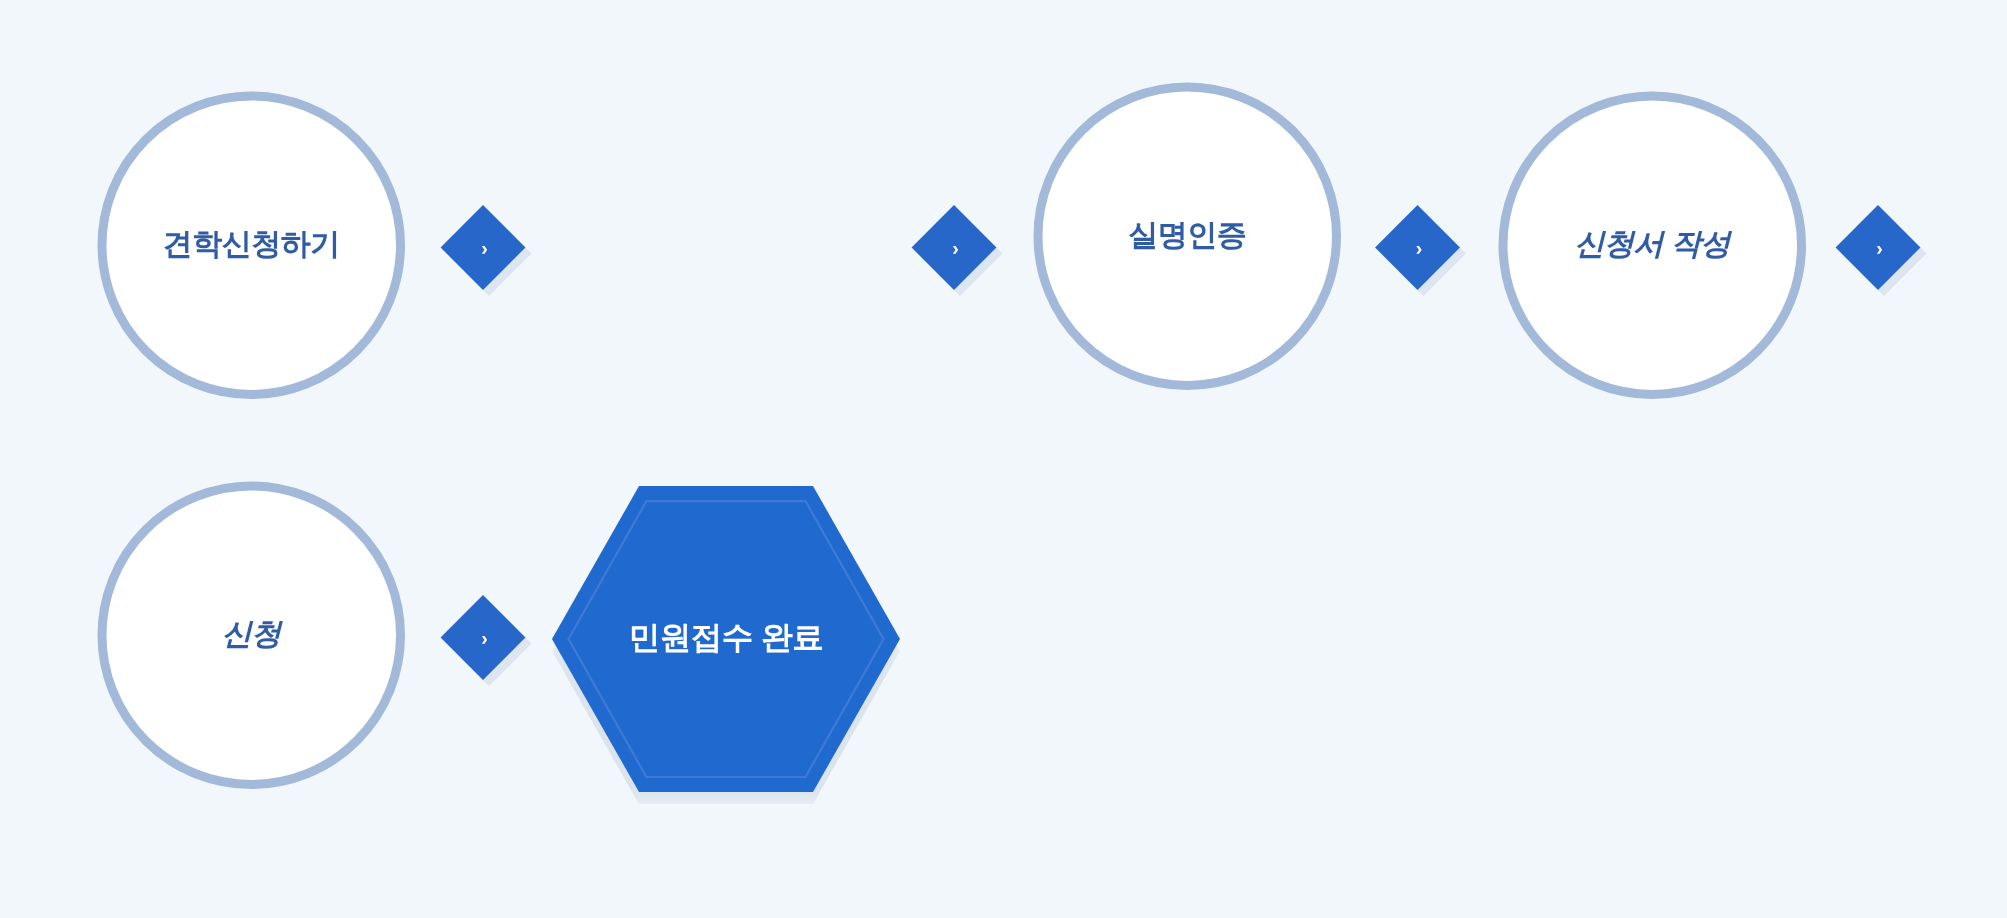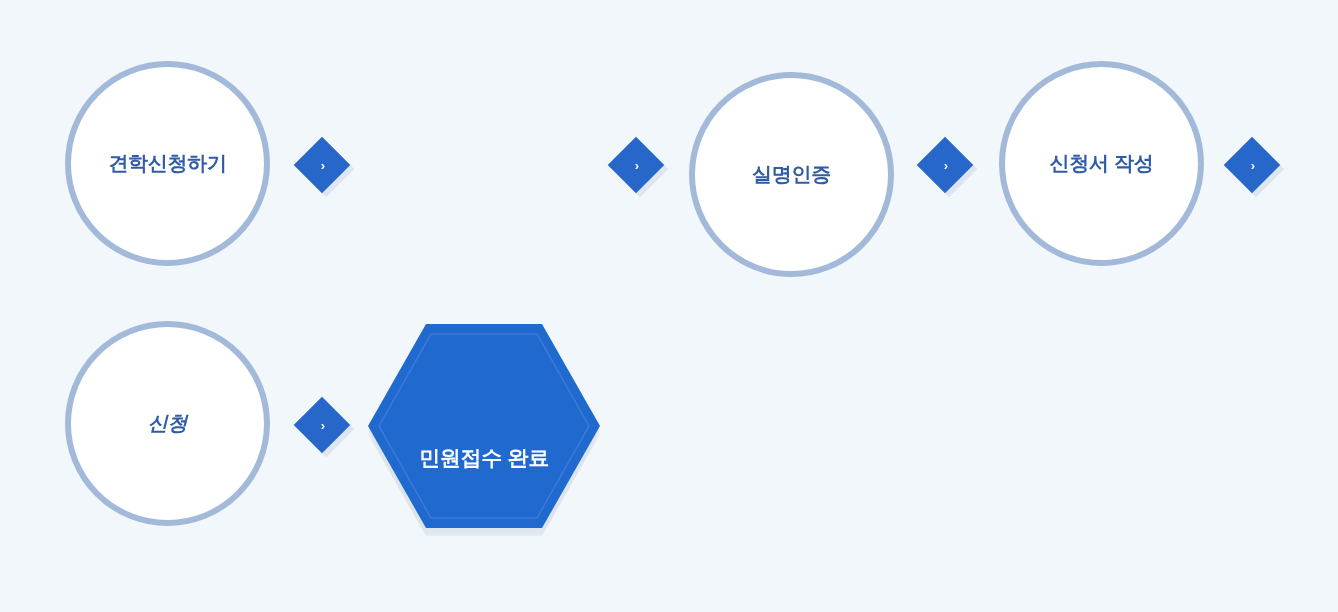--- a/index.html
+++ b/index.html
@@ -129,21 +129,20 @@
   }
   .step-hexagon .hex-label-wrap {
     position: absolute;
     left: 0;
     top: 0;
     width: 232px;
     height: 204px;
     display: flex;
     align-items: center;
     justify-content: center;
-    margin-top: 32px;
   }
   .step-hexagon .hex-label {
     color: #ffffff;
     font-size: 21px;
     font-weight: bold;
     letter-spacing: -0.3px;
     text-align: center;
     line-height: 1.4;
     white-space: pre-line;
   }
@@ -163,31 +162,31 @@
     <div class="arrow-glyph">›</div>
   </div>
 
 
   <div class="step-arrow" style="left:616px; top:145px;">
     <div class="arrow-shadow"></div>
     <div class="arrow-body"></div>
     <div class="arrow-glyph">›</div>
   </div>
 
-  <div class="step-circle" style="left:689px; top:72px;">
+  <div class="step-circle" style="left:689px; top:55px;">
     <span class="step-label">실명인증</span>
   </div>
 
   <div class="step-arrow" style="left:925px; top:145px;">
     <div class="arrow-shadow"></div>
     <div class="arrow-body"></div>
     <div class="arrow-glyph">›</div>
   </div>
 
-  <div class="step-circle" style="left:999px; top:61px;">
+  <div class="step-circle" style="left:999px; top:61px;font-style:italic;">
     <span class="step-label">신청서 작성</span>
   </div>
 
   <div class="step-arrow" style="left:1232px; top:145px;">
     <div class="arrow-shadow"></div>
     <div class="arrow-body"></div>
     <div class="arrow-glyph">›</div>
   </div>
 
   <div class="step-circle" style="left:65px; top:321px;font-style:italic;">

